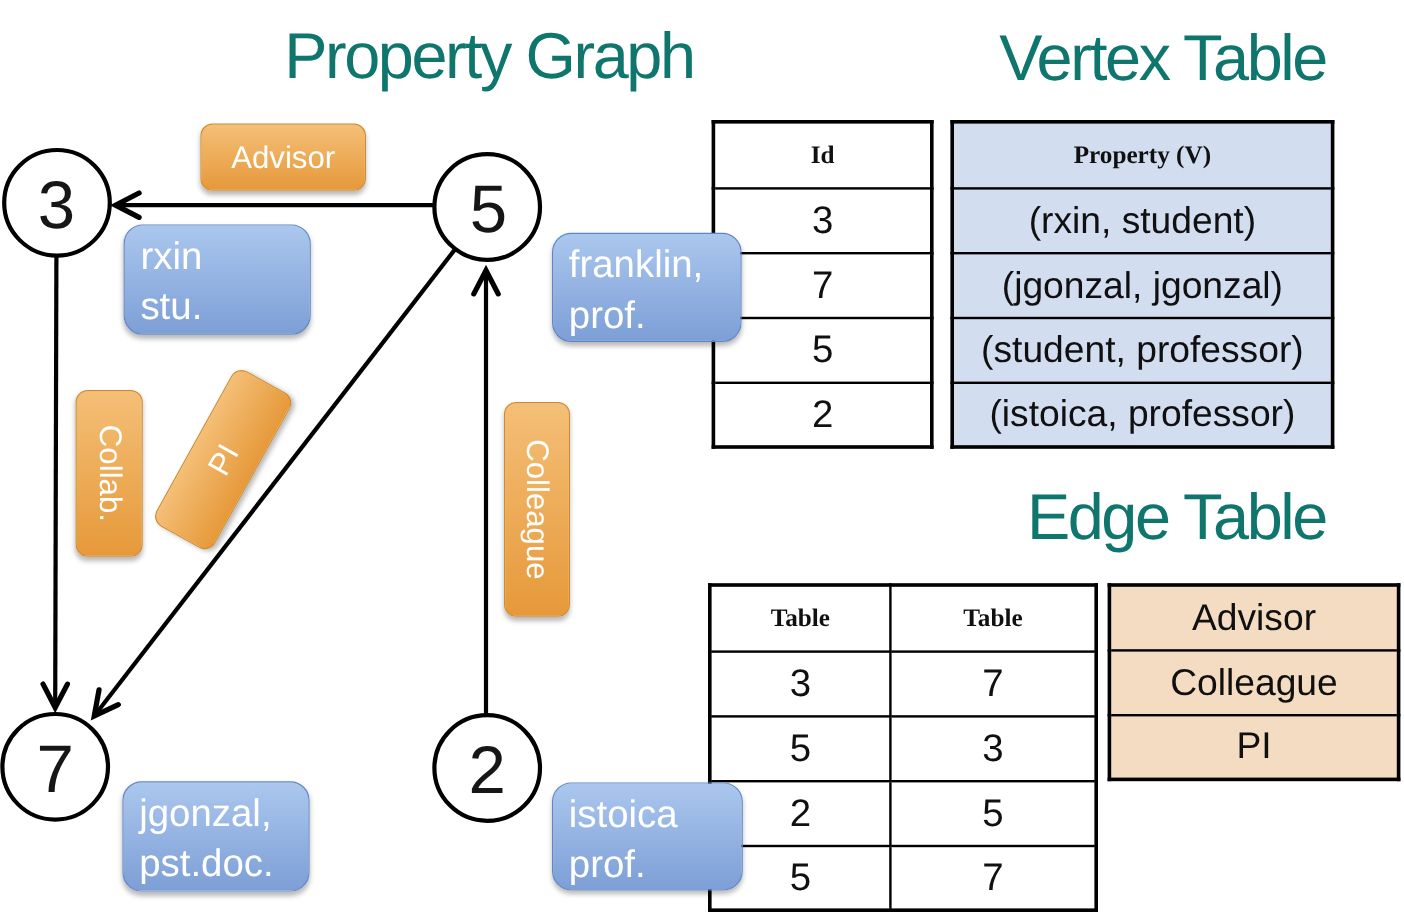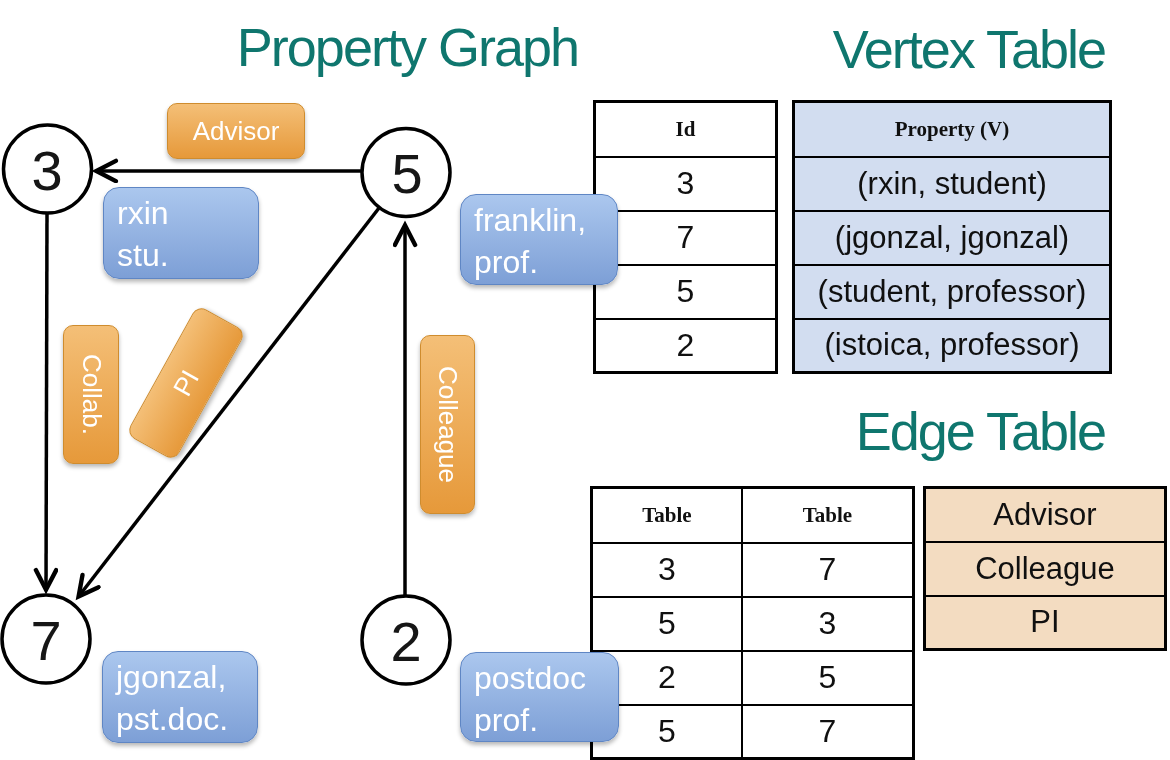--- a/index.html
+++ b/index.html
@@ -78,21 +78,21 @@
   </div>
   <div class="nodebox" style="left:420px;top:194px;width:137px;height:85px;">
     <div>franklin,</div>
     <div>prof.</div>
   </div>
   <div class="nodebox" style="left:62px;top:651px;width:135px;height:86px;">
     <div>jgonzal,</div>
     <div>pst.doc.</div>
   </div>
   <div class="nodebox" style="left:420px;top:652px;width:138px;height:84px;">
-    <div>postdoc</div>
+    <div>istoica</div>
     <div>prof.</div>
   </div>
 
   <div class="edgebox" style="left:167px;top:103px;width:136px;height:54px;">
     <span>Advisor</span>
   </div>
   <div class="edgebox" style="left:63px;top:325px;width:54px;height:137px;">
     <span class="vtext">Collab.</span>
   </div>
   <div class="edgebox" style="left:112px;top:355px;width:146px;height:54px;transform:rotate(-61deg);">

